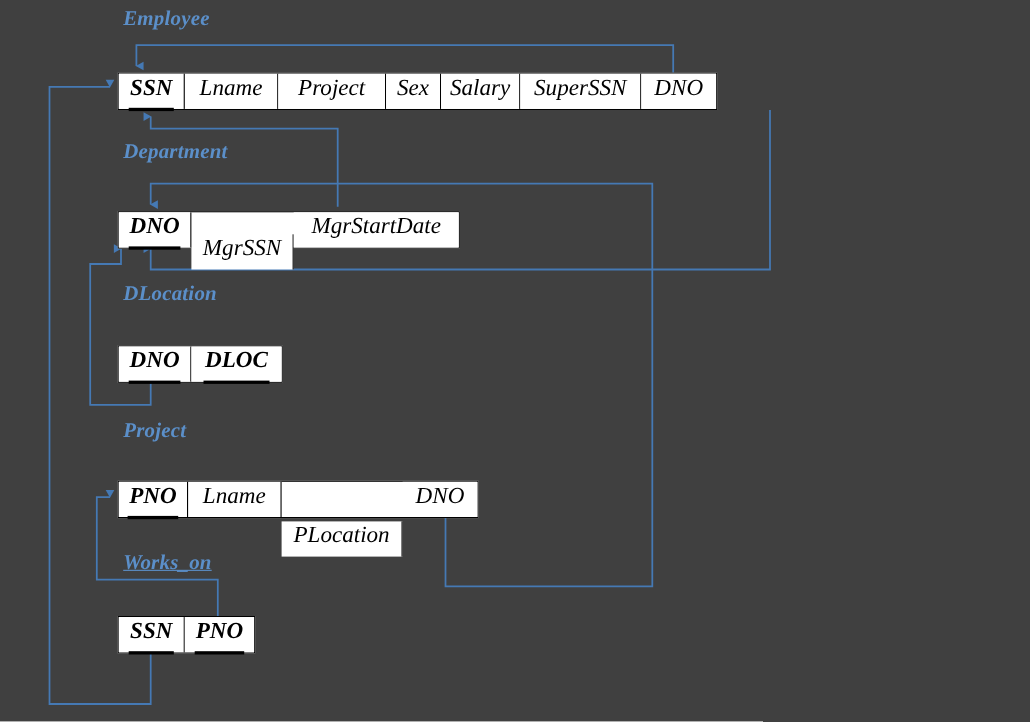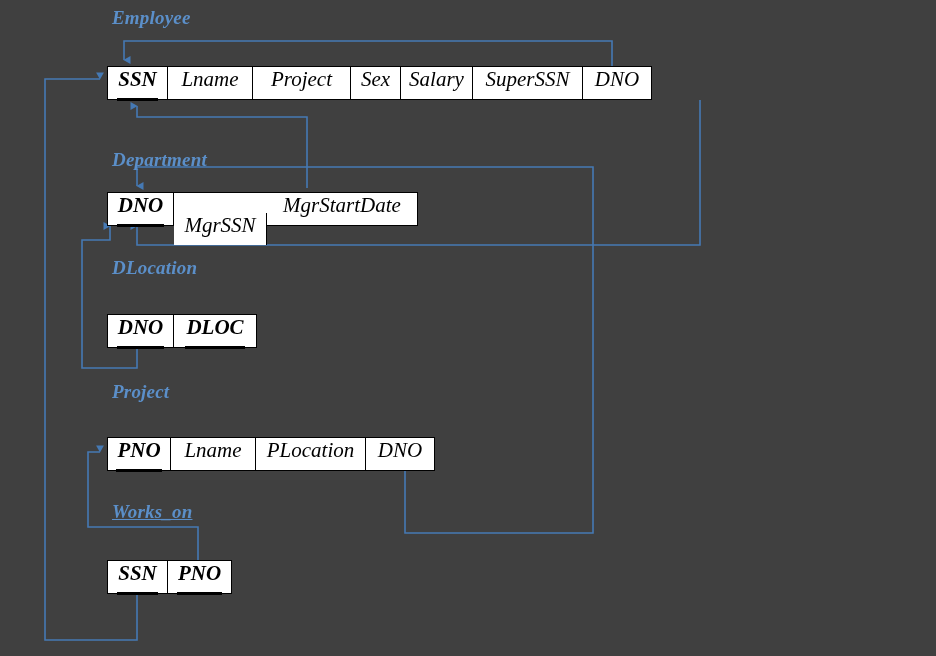--- a/index.html
+++ b/index.html
@@ -118,21 +118,21 @@
       <span class="pk-text">SSN</span>
     </div>
     <div class="attr" style="width:85px;">Lname</div>
     <div class="attr" style="width:98px;">Project</div>
     <div class="attr" style="width:50px;">Sex</div>
     <div class="attr" style="width:72px;">Salary</div>
     <div class="attr" style="width:110px;">SuperSSN</div>
     <div class="attr" style="width:68px;">DNO</div>
   </div>
 
-  <div class="rel-label" style="left:112px; top:149px;">Department</div>
+  <div class="rel-label" style="left:112px; top:128px;">Department</div>
 
   <div class="table-box" style="left:107px; top:192px;">
     <div class="attr pk" style="width:66px;">
       <span class="pk-text">DNO</span>
     </div>
     <div class="attr" style="width:93px;margin-top:20px;">MgrSSN</div>
     <div class="attr" style="width:150px;">MgrStartDate</div>
   </div>
 
   <div class="rel-label" style="left:112px; top:257px;">DLocation</div>
@@ -146,21 +146,21 @@
     </div>
   </div>
 
   <div class="rel-label" style="left:112px; top:381px;">Project</div>
 
   <div class="table-box" style="left:107px; top:437px;">
     <div class="attr pk" style="width:63px;">
       <span class="pk-text">PNO</span>
     </div>
     <div class="attr" style="width:85px;">Lname</div>
-    <div class="attr" style="width:110px;">PLocation</div>
+    <div class="attr" style="width:110px;margin-top:36px;">PLocation</div>
     <div class="attr" style="width:68px;">DNO</div>
   </div>
 
   <div class="rel-label" style="left:112px; top:501px;text-decoration:underline;">Works_on</div>
 
   <div class="table-box" style="left:107px; top:560px;">
     <div class="attr pk" style="width:60px;">
       <span class="pk-text">SSN</span>
     </div>
     <div class="attr pk" style="width:63px;">

